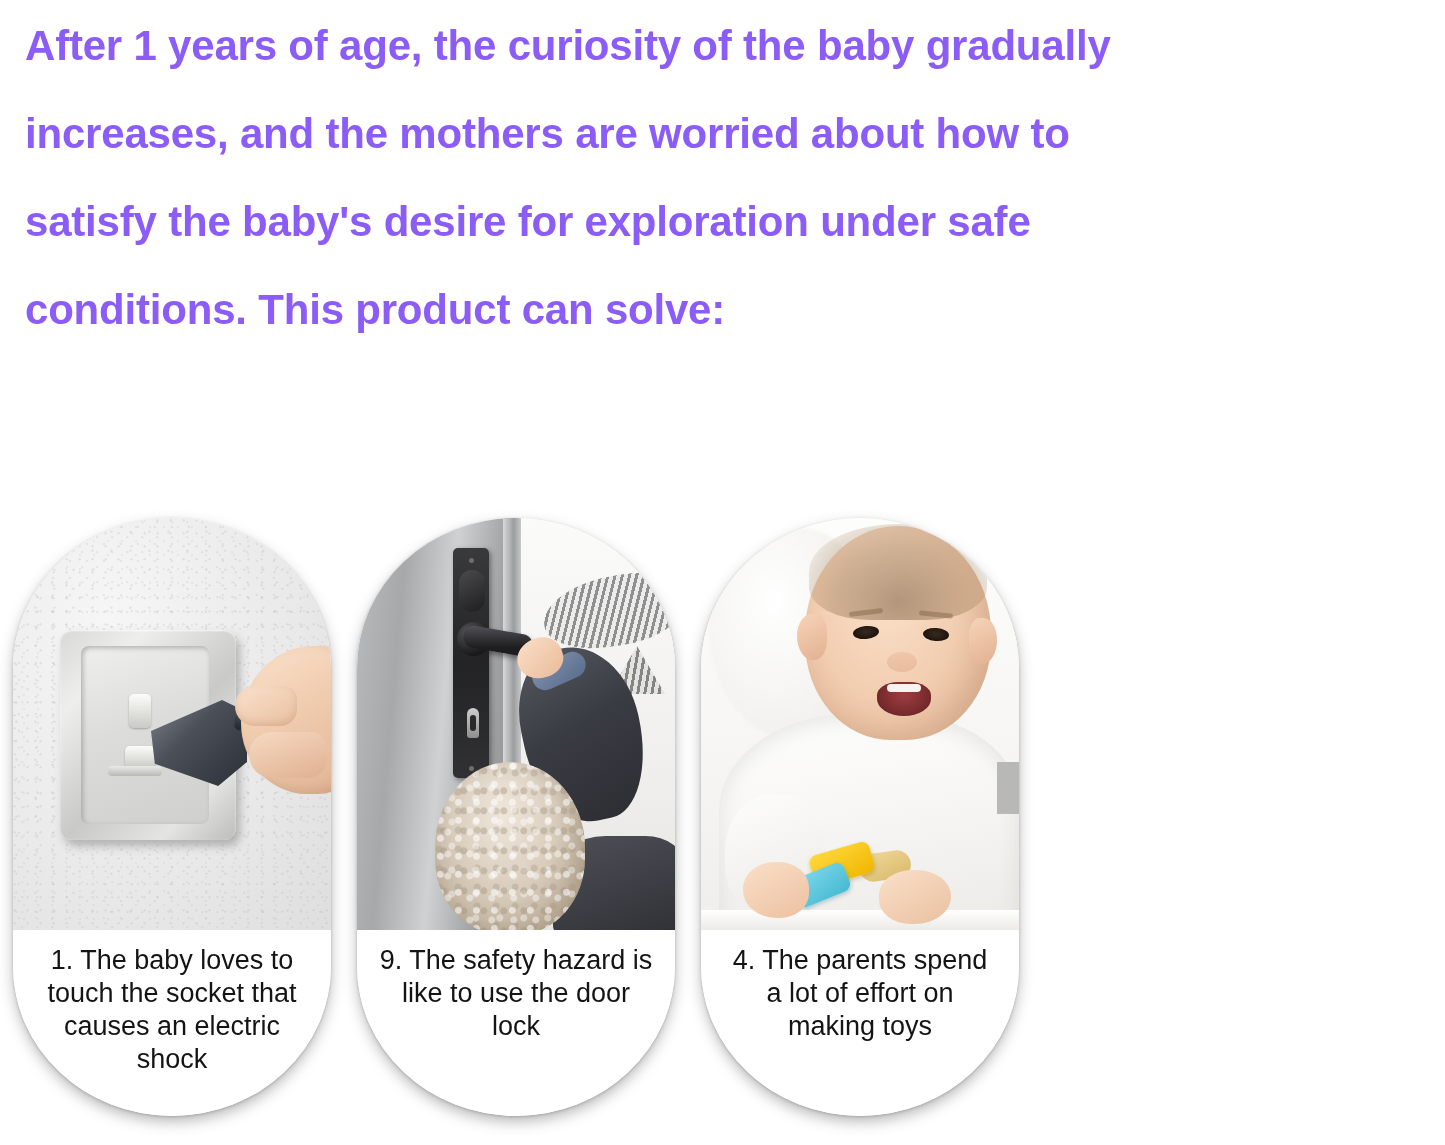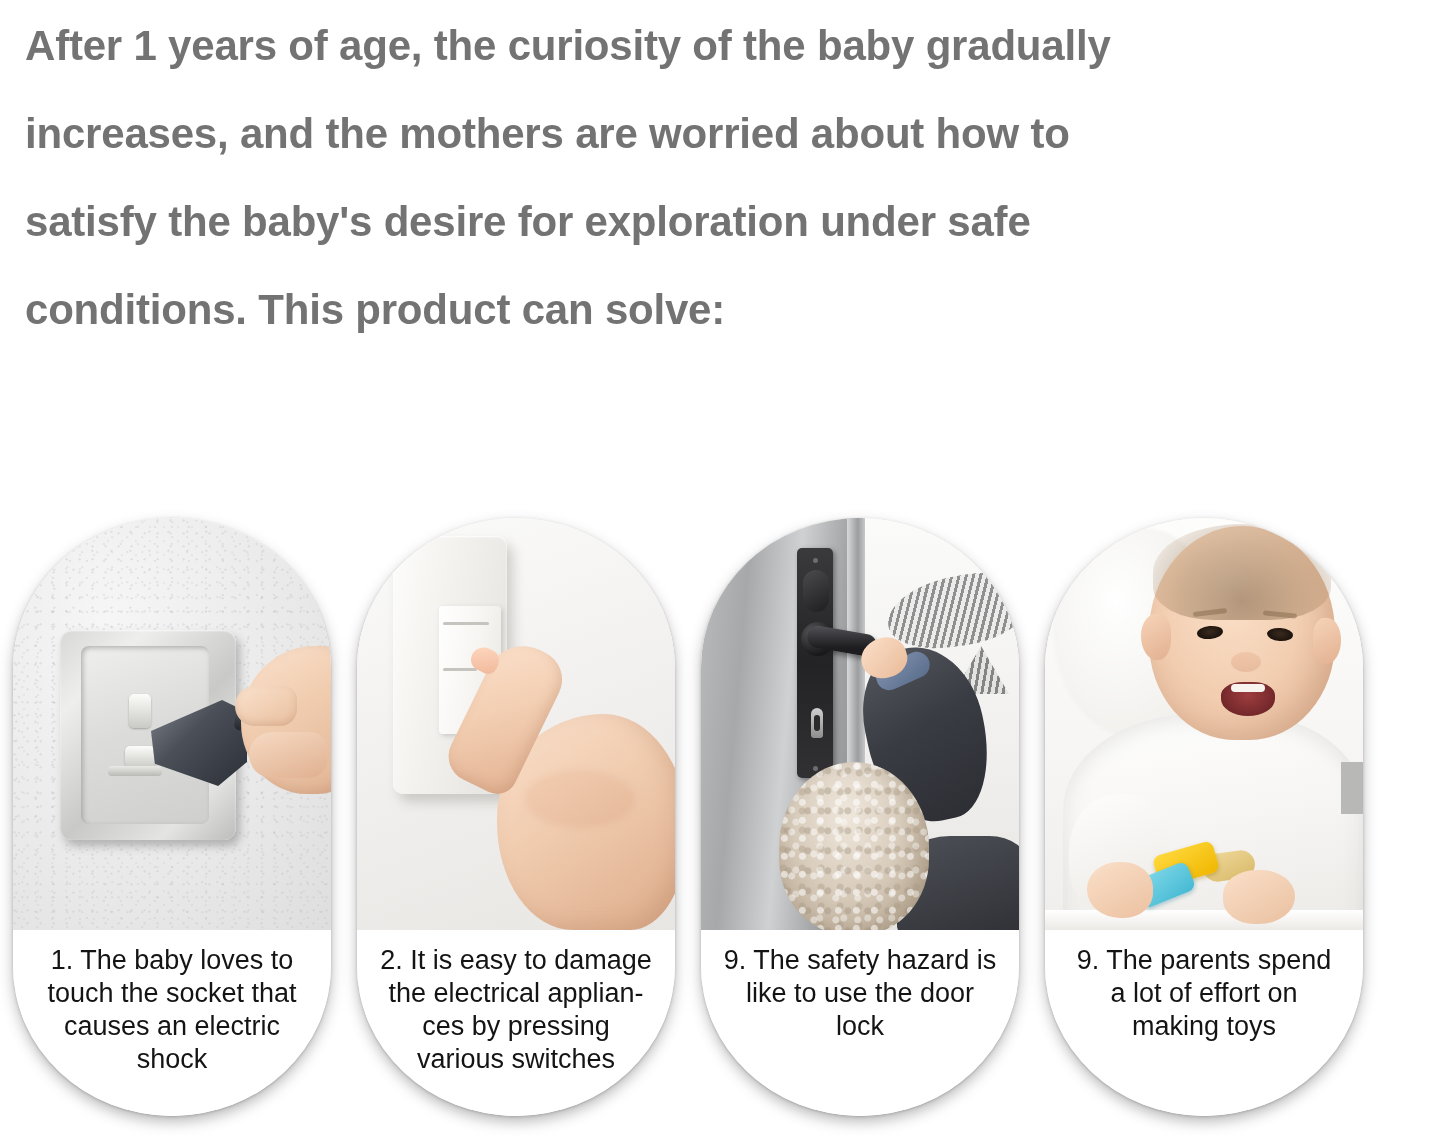--- a/index.html
+++ b/index.html
@@ -19,21 +19,21 @@
   
   .heading {
     position: absolute;
     left: 25px;
     top: 2px;
     width: 1400px;
     font-size: 42px;
     font-weight: bold;
     line-height: 88px;
     letter-spacing: -0.2px;
-    color: #737373;
+    color: #8b5cf6;
     white-space: pre-line;
   }
 
   
   .card-row {
     position: absolute;
     left: 0;
     top: 518px;
     width: 1445px;
     height: 610px;
@@ -494,39 +494,20 @@
       <div class="p1-finger2"></div>
     </div>
     <div class="caption">
       <div class="caption-text">1. The baby loves to
 touch the socket that
 causes an electric
 shock</div>
     </div>
   </div>
 
-  <div class="card">
-    <div class="photo">
-      <div class="p2-wall"></div>
-      <div class="p2-plate"></div>
-      <div class="p2-rocker"></div>
-      <div class="p2-line-a"></div>
-      <div class="p2-line-b"></div>
-      <div class="p2-hand"></div>
-      <div class="p2-knuckle"></div>
-      <div class="p2-finger"></div>
-      <div class="p2-nail"></div>
-    </div>
-    <div class="caption">
-      <div class="caption-text">2. It is easy to damage
-the electrical applian-
-ces by pressing
-various switches</div>
-    </div>
-  </div>
 
   <div class="card">
     <div class="photo">
       <div class="p3-bg"></div>
       <div class="p3-roombg"></div>
       <div class="p3-curtain"></div>
       <div class="p3-shape"></div>
       <div class="p3-door"></div>
       <div class="p3-door-edge"></div>
       <div class="p3-plate"></div>
@@ -567,19 +548,19 @@
       <div class="p4-mouth"></div>
       <div class="p4-tray"></div>
       <div class="p4-toy-food"></div>
       <div class="p4-toy-y"></div>
       <div class="p4-toy-b"></div>
       <div class="p4-hand-l"></div>
       <div class="p4-hand-r"></div>
       <div class="p4-grey-block"></div>
     </div>
     <div class="caption">
-      <div class="caption-text">9. The parents spend
+      <div class="caption-text">4. The parents spend
 a lot of effort on
 making toys</div>
     </div>
   </div>
 
 </div>
 
 </body></html>

